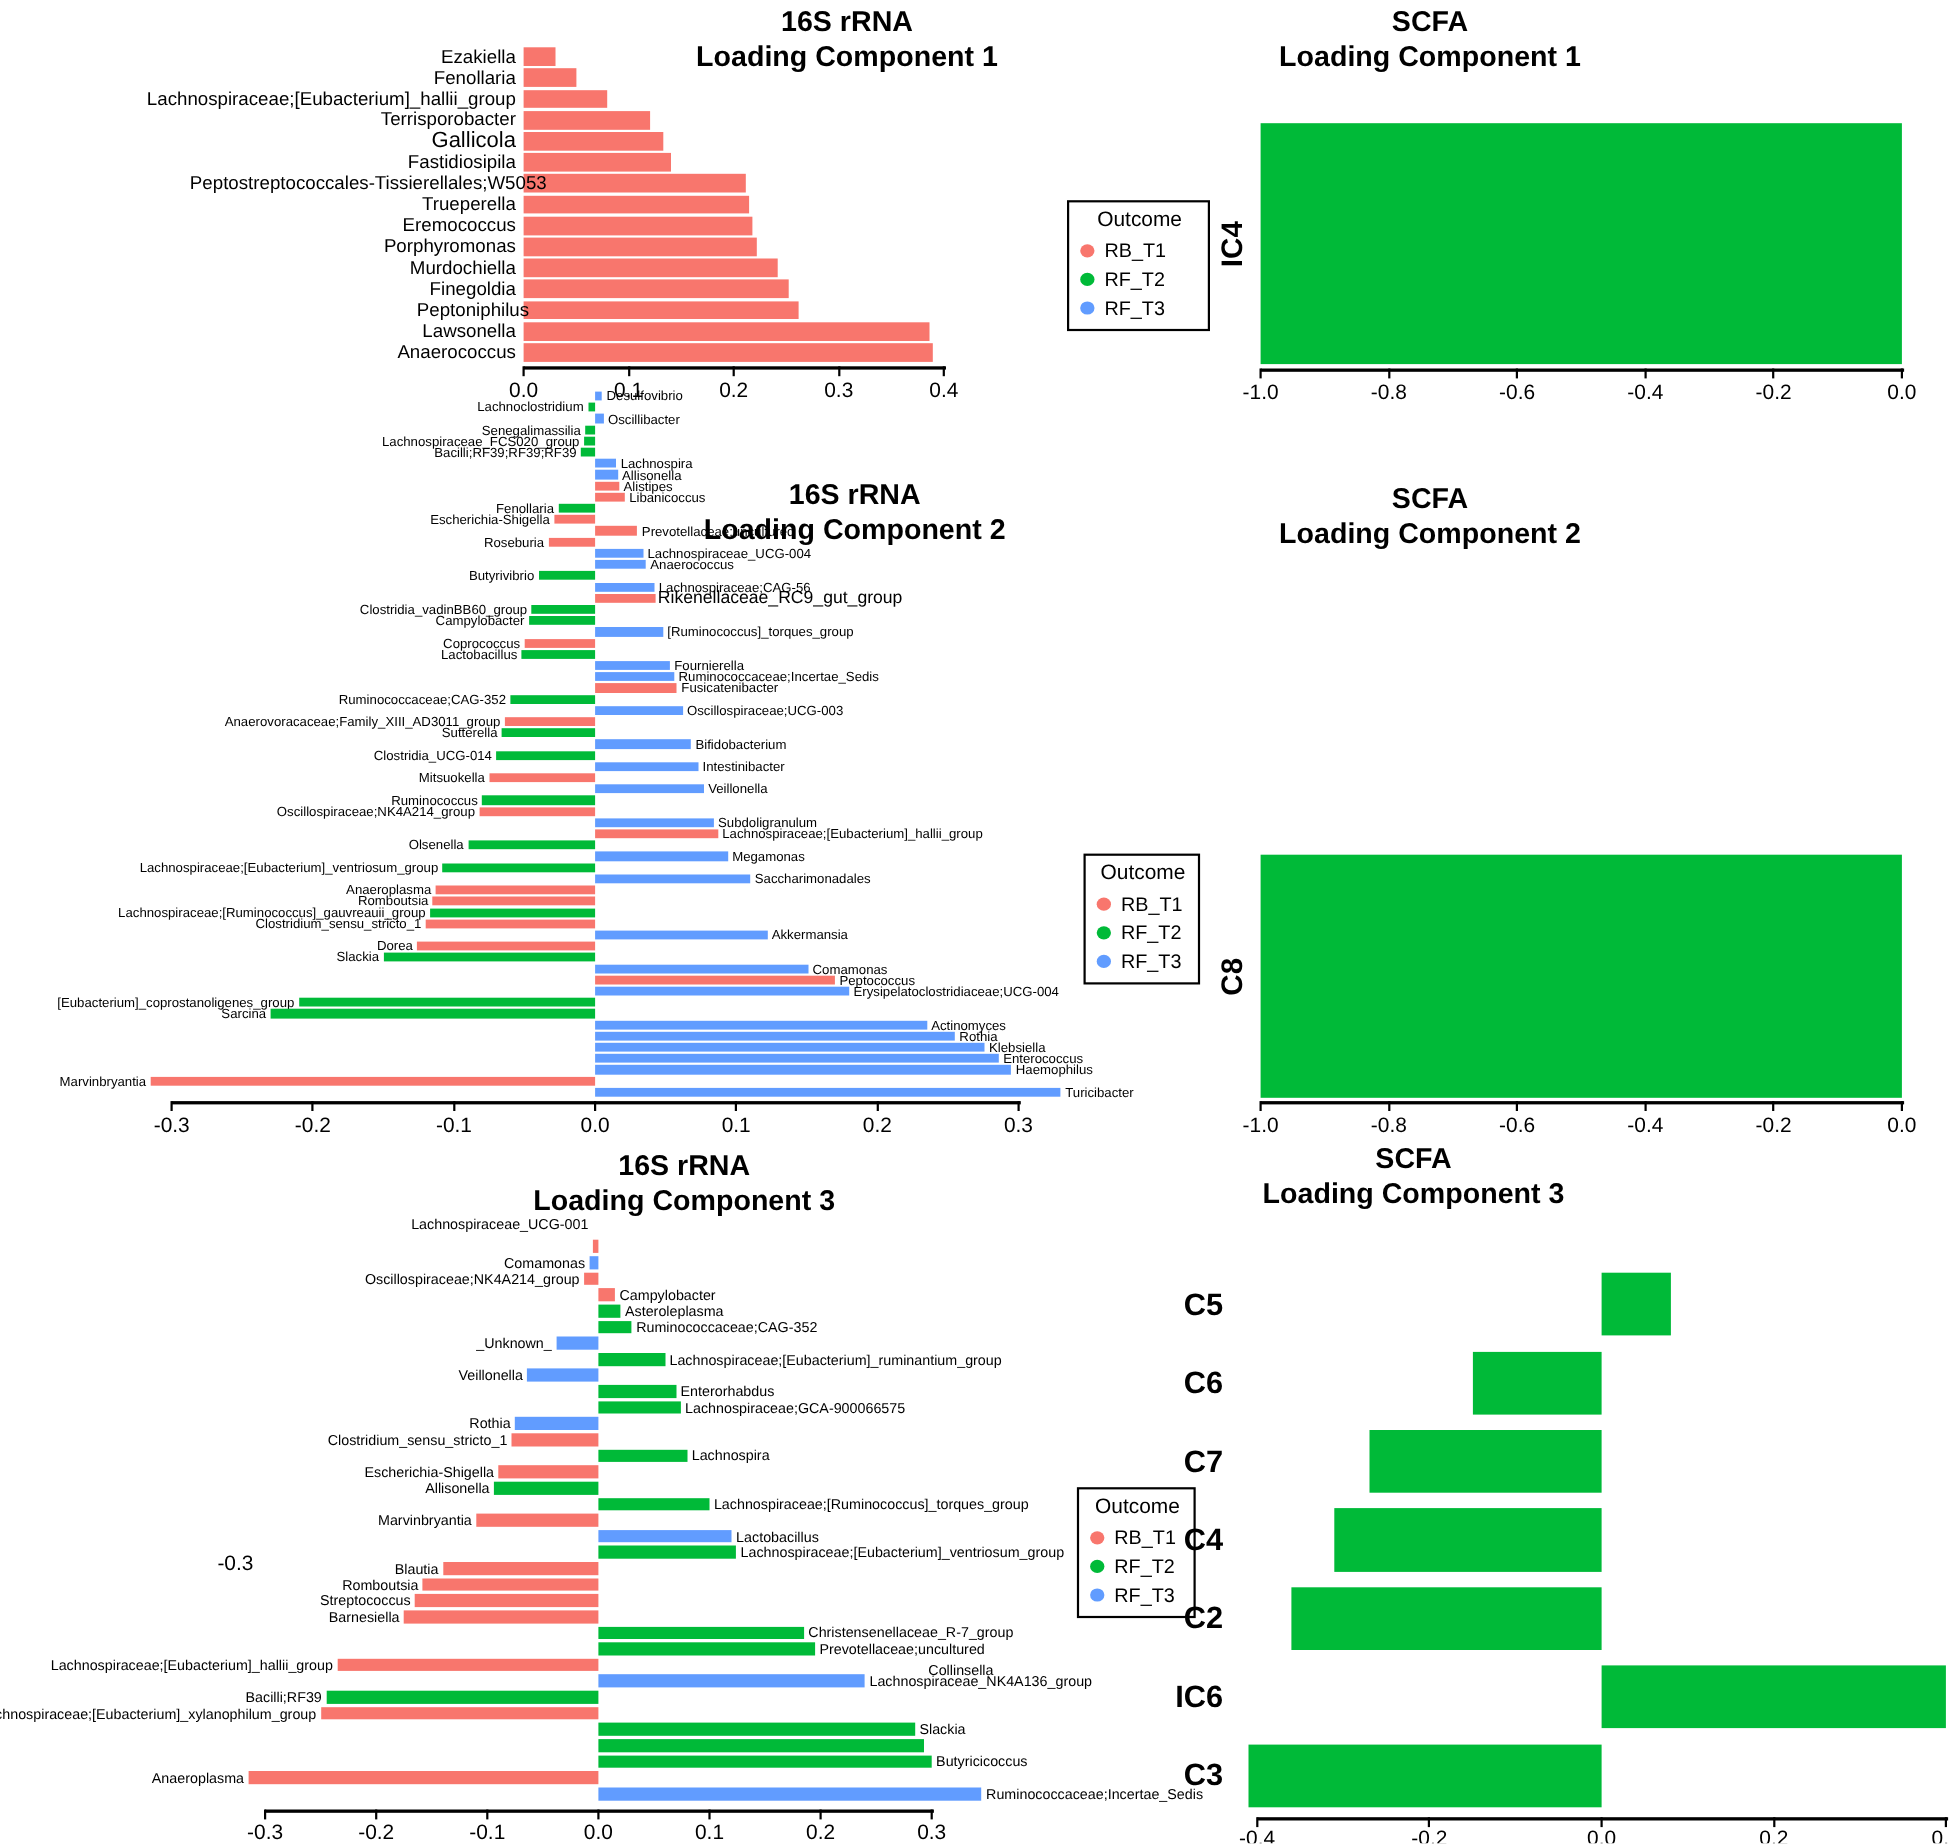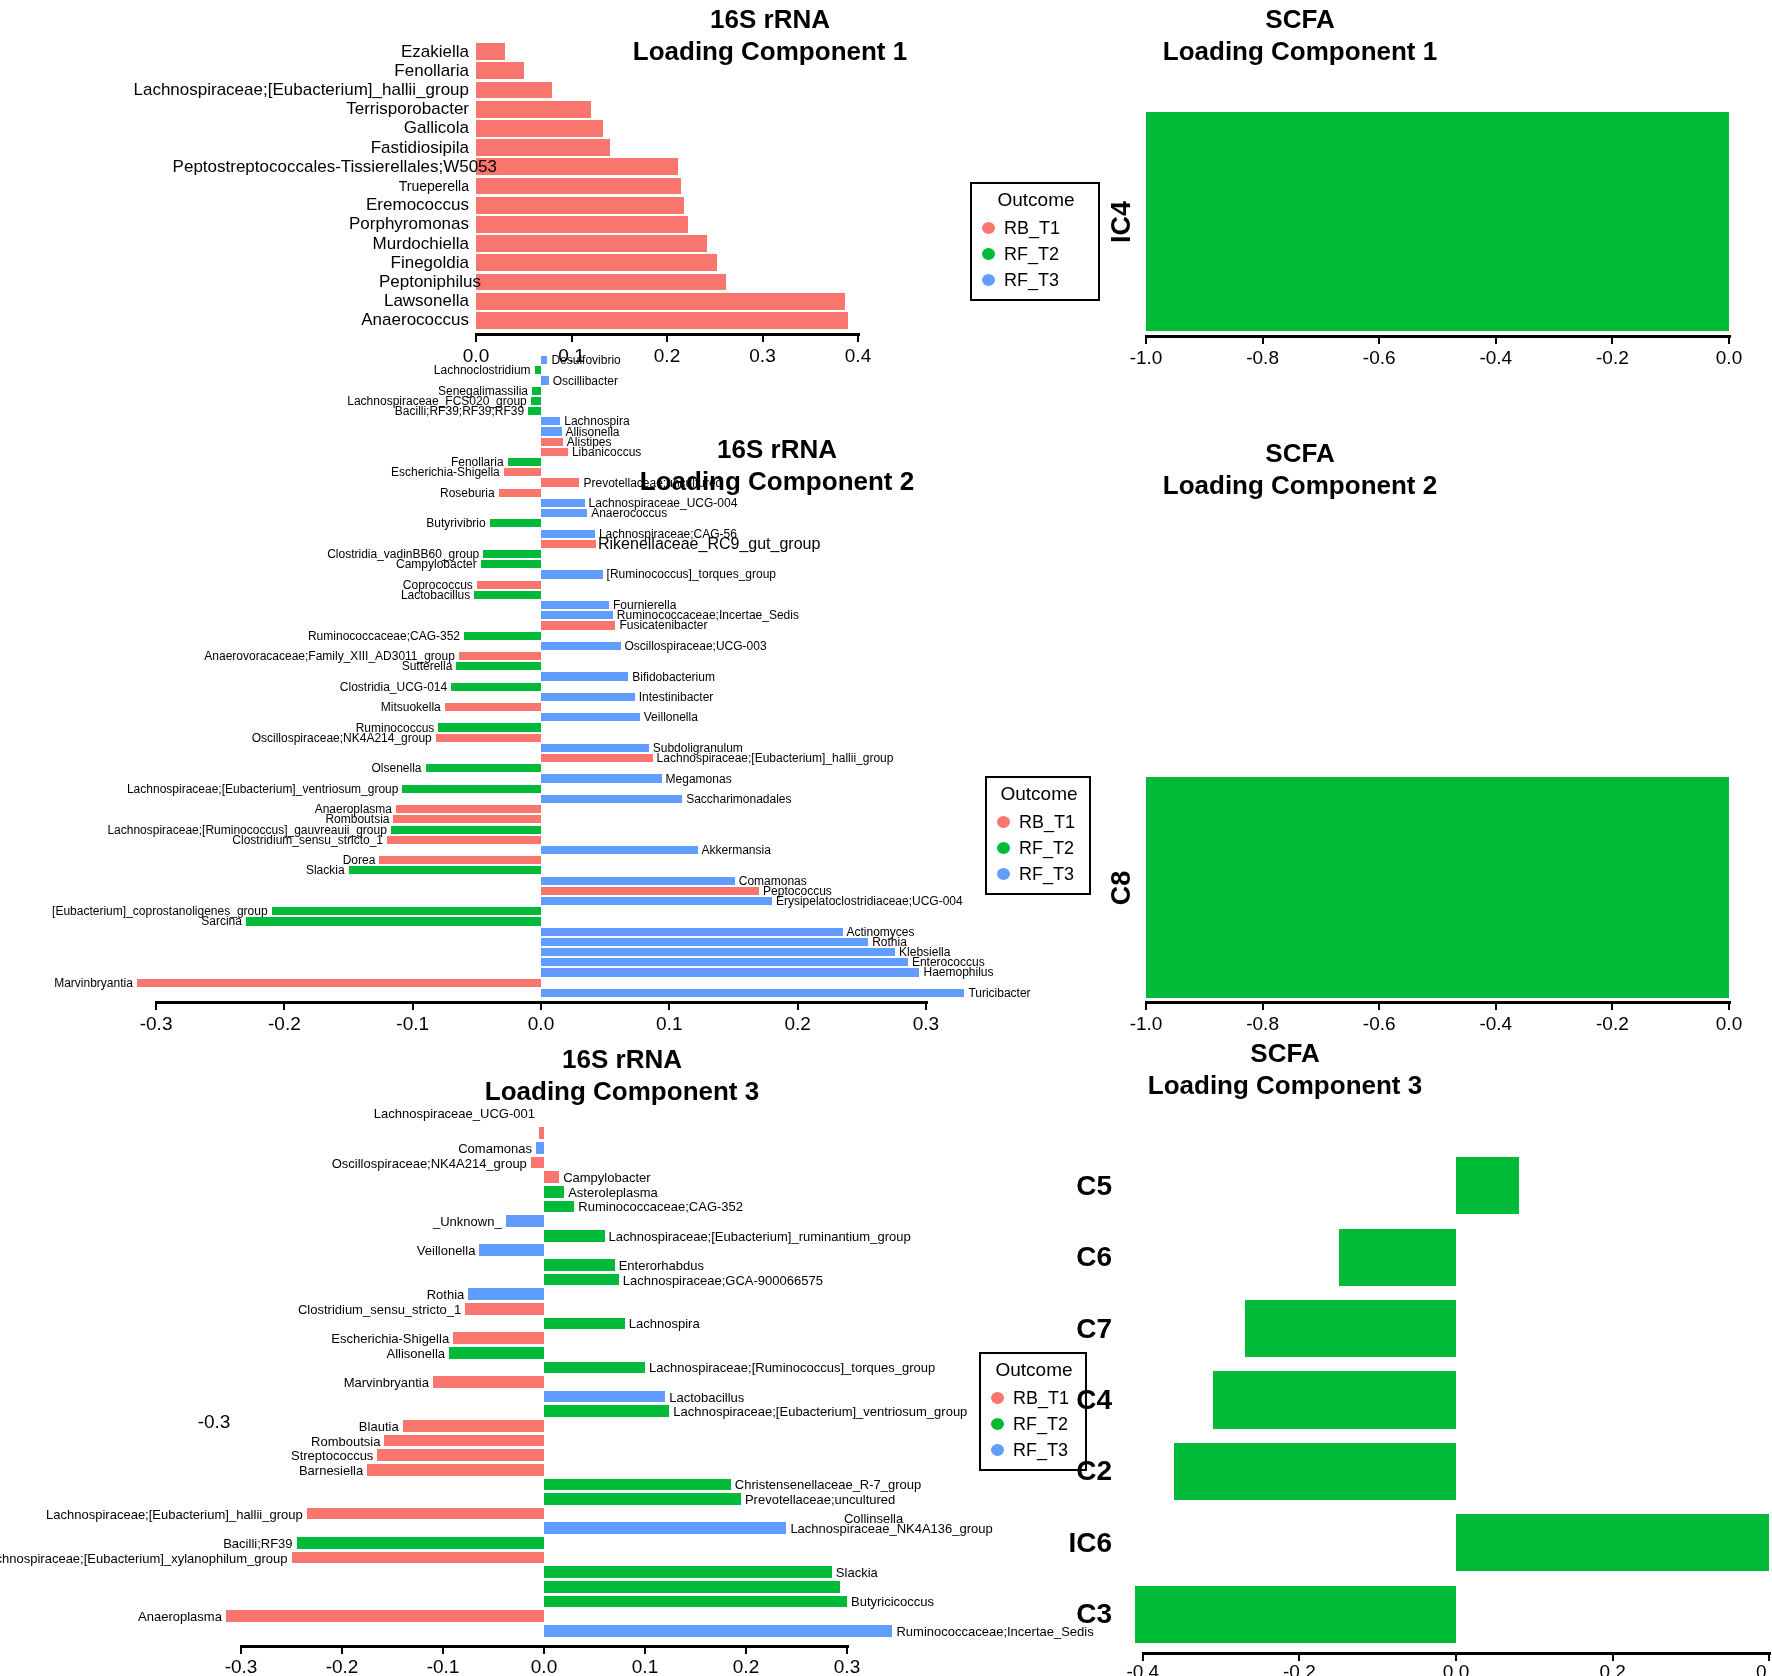--- a/index.html
+++ b/index.html
@@ -95,27 +95,27 @@
   </div>
 <div class="bar" title="Ezakiella" style="left: 476px; top: 43.152px; width: 28.65px; height: 16.896px; background: rgb(248, 118, 109);"></div>
     <div class="cat-label" style="left: -1px; top: 51.6px; width: 470px; font-size: 17px;">Ezakiella</div>
     <div class="bar" title="Fenollaria" style="left: 476px; top: 62.352px; width: 47.75px; height: 16.896px; background: rgb(248, 118, 109);"></div>
     <div class="cat-label" style="left: -1px; top: 70.8px; width: 470px; font-size: 17px;">Fenollaria</div>
     <div class="bar" title="Lachnospiraceae;[Eubacterium]_hallii_group" style="left: 476px; top: 81.552px; width: 76.4px; height: 16.896px; background: rgb(248, 118, 109);"></div>
     <div class="cat-label" style="left: -1px; top: 90px; width: 470px; font-size: 17px;">Lachnospiraceae;[Eubacterium]_hallii_group</div>
     <div class="bar" title="Terrisporobacter" style="left: 476px; top: 100.752px; width: 114.6px; height: 16.896px; background: rgb(248, 118, 109);"></div>
     <div class="cat-label" style="left: -1px; top: 109.2px; width: 470px; font-size: 17px;">Terrisporobacter</div>
     <div class="bar" title="Gallicola" style="left: 476px; top: 119.952px; width: 127.015px; height: 16.896px; background: rgb(248, 118, 109);"></div>
-    <div class="cat-label" style="left: -1px; top: 128.4px; width: 470px; font-size: 17px;">Gallicola</div>
+    <div class="cat-label" style="left: -1px; top: 128.4px; width: 470px; font-size: 20px;">Gallicola</div>
     <div class="bar" title="Fastidiosipila" style="left: 476px; top: 139.152px; width: 133.7px; height: 16.896px; background: rgb(248, 118, 109);"></div>
     <div class="cat-label" style="left: -1px; top: 147.6px; width: 470px; font-size: 17px;">Fastidiosipila</div>
     <div class="bar" title="Peptostreptococcales-Tissierellales;W5053" style="left: 476px; top: 158.352px; width: 202.46px; height: 16.896px; background: rgb(248, 118, 109);"></div>
     <div class="cat-label" style="left: -1px; top: 166.8px; width: 470px; font-size: 17px; padding-left: 28px;">Peptostreptococcales-Tissierellales;W5053</div>
     <div class="bar" title="Trueperella" style="left: 476px; top: 177.552px; width: 205.325px; height: 16.896px; background: rgb(248, 118, 109);"></div>
-    <div class="cat-label" style="left: -1px; top: 186px; width: 470px; font-size: 14px;">Trueperella</div>
+    <div class="cat-label" style="left: -1px; top: 186px; width: 470px; font-size: 17px;">Trueperella</div>
     <div class="bar" title="Eremococcus" style="left: 476px; top: 196.752px; width: 208.19px; height: 16.896px; background: rgb(248, 118, 109);"></div>
     <div class="cat-label" style="left: -1px; top: 205.2px; width: 470px; font-size: 17px;">Eremococcus</div>
     <div class="bar" title="Porphyromonas" style="left: 476px; top: 215.952px; width: 212.01px; height: 16.896px; background: rgb(248, 118, 109);"></div>
     <div class="cat-label" style="left: -1px; top: 224.4px; width: 470px; font-size: 17px;">Porphyromonas</div>
     <div class="bar" title="Murdochiella" style="left: 476px; top: 235.152px; width: 231.11px; height: 16.896px; background: rgb(248, 118, 109);"></div>
     <div class="cat-label" style="left: -1px; top: 243.6px; width: 470px; font-size: 17px;">Murdochiella</div>
     <div class="bar" title="Finegoldia" style="left: 476px; top: 254.352px; width: 240.66px; height: 16.896px; background: rgb(248, 118, 109);"></div>
     <div class="cat-label" style="left: -1px; top: 262.8px; width: 470px; font-size: 17px;">Finegoldia</div>
     <div class="bar" title="Peptoniphilus" style="left: 476px; top: 273.552px; width: 250.21px; height: 16.896px; background: rgb(248, 118, 109);"></div>
     <div class="cat-label" style="left: -1px; top: 282px; width: 470px; font-size: 17px; margin-left: 12px;">Peptoniphilus</div>

